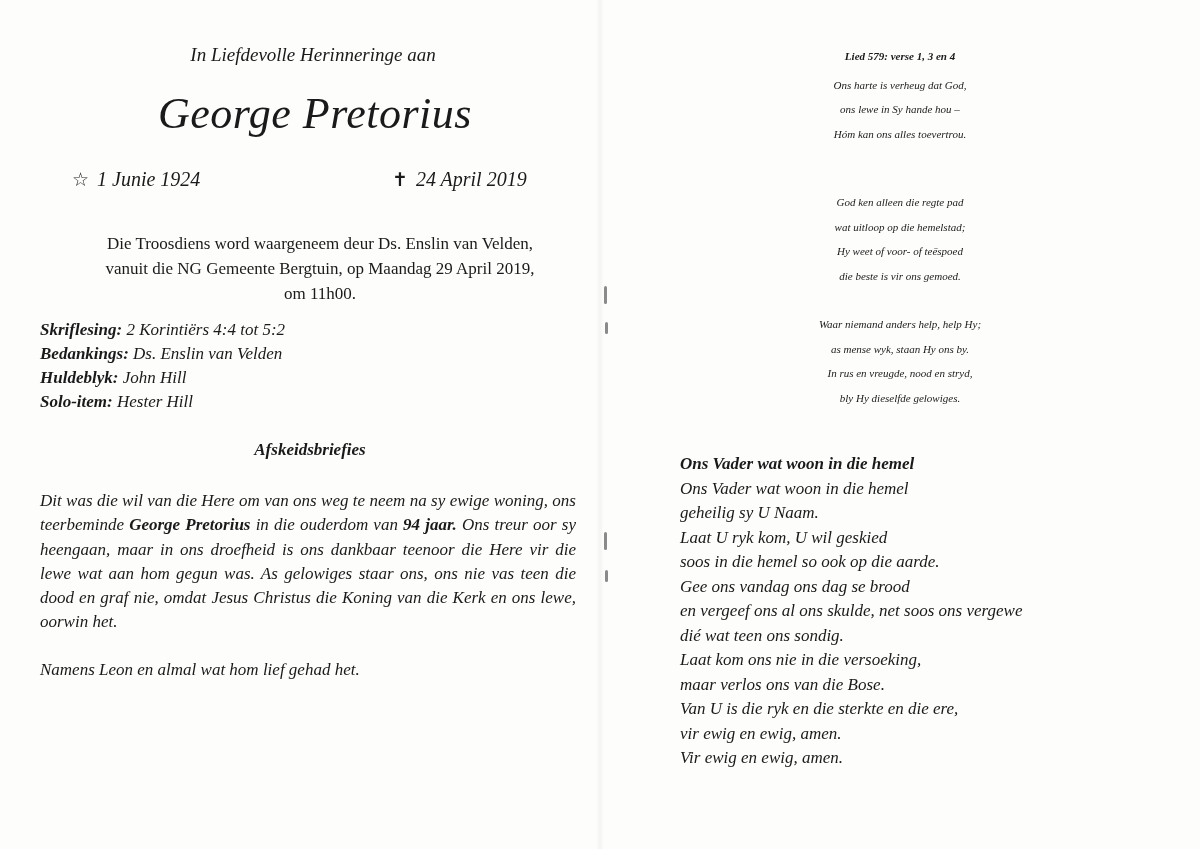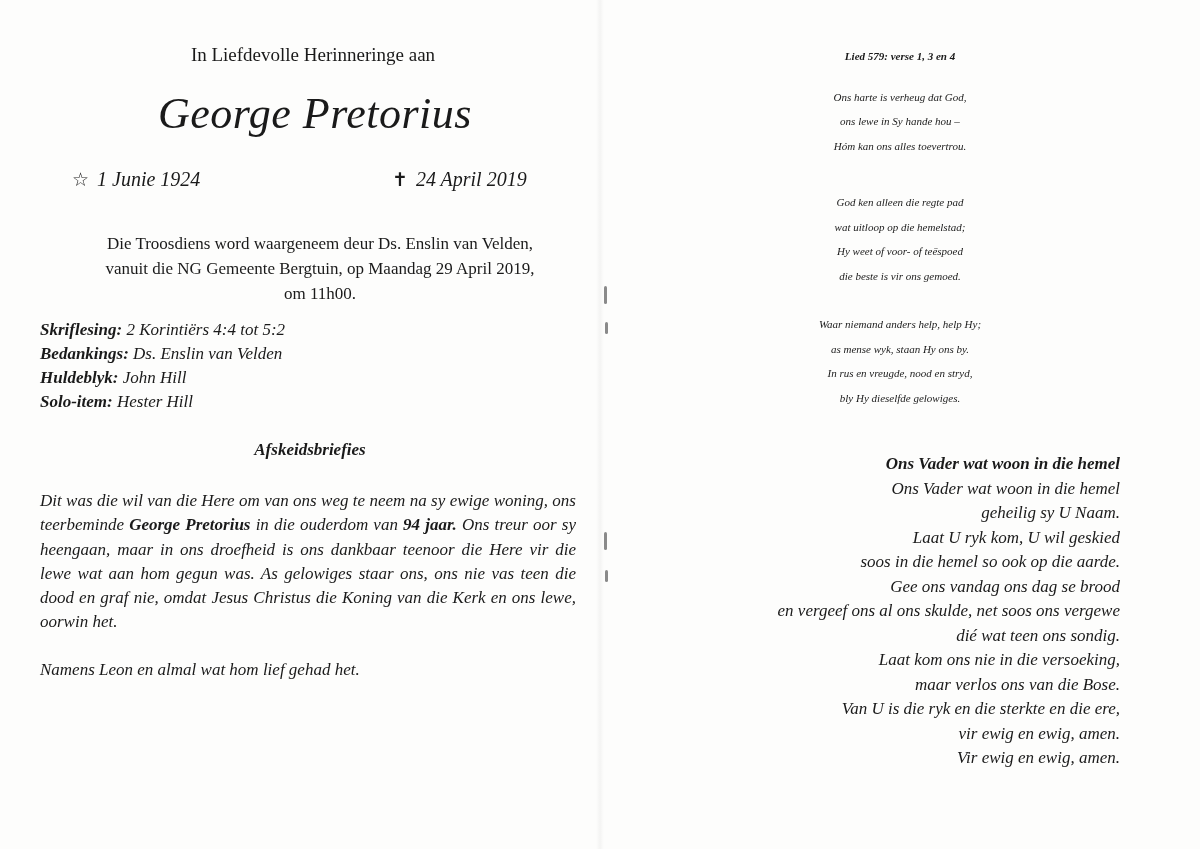--- a/index.html
+++ b/index.html
@@ -39,20 +39,21 @@
     }
 
     
     .memory-line {
       position: absolute;
       top: 44px;
       left: 0;
       width: 626px;
       text-align: center;
       font-size: 19px;
+      font-style: italic;
       font-family: "Liberation Serif", serif;
     }
     .name {
       position: absolute;
       top: 88px;
       left: 0;
       width: 630px;
       text-align: center;
       font-size: 44px;
       font-style: italic;
@@ -133,28 +134,28 @@
       position: absolute;
       left: 700px;
       width: 400px;
       text-align: center;
       font-size: 11px;
       line-height: 24.5px;
       font-style: italic;
       font-family: "Liberation Serif", serif;
     }
     .hymn-title { font-weight: bold; }
-    .stanza { margin: 16px; }
+    .stanza { margin: 4px; }
     .line { display: block; white-space: nowrap; }
     .prayer {
       position: absolute;
       left: 680px;
       width: 440px;
       top: 452px;
-      text-align: right;
+      text-align: left;
       font-size: 17px;
       line-height: 24.5px;
       font-style: italic;
       font-family: "Liberation Serif", serif;
     }
     .prayer-title { font-weight: bold; }
   </style>
 </head>
 <body>
 

